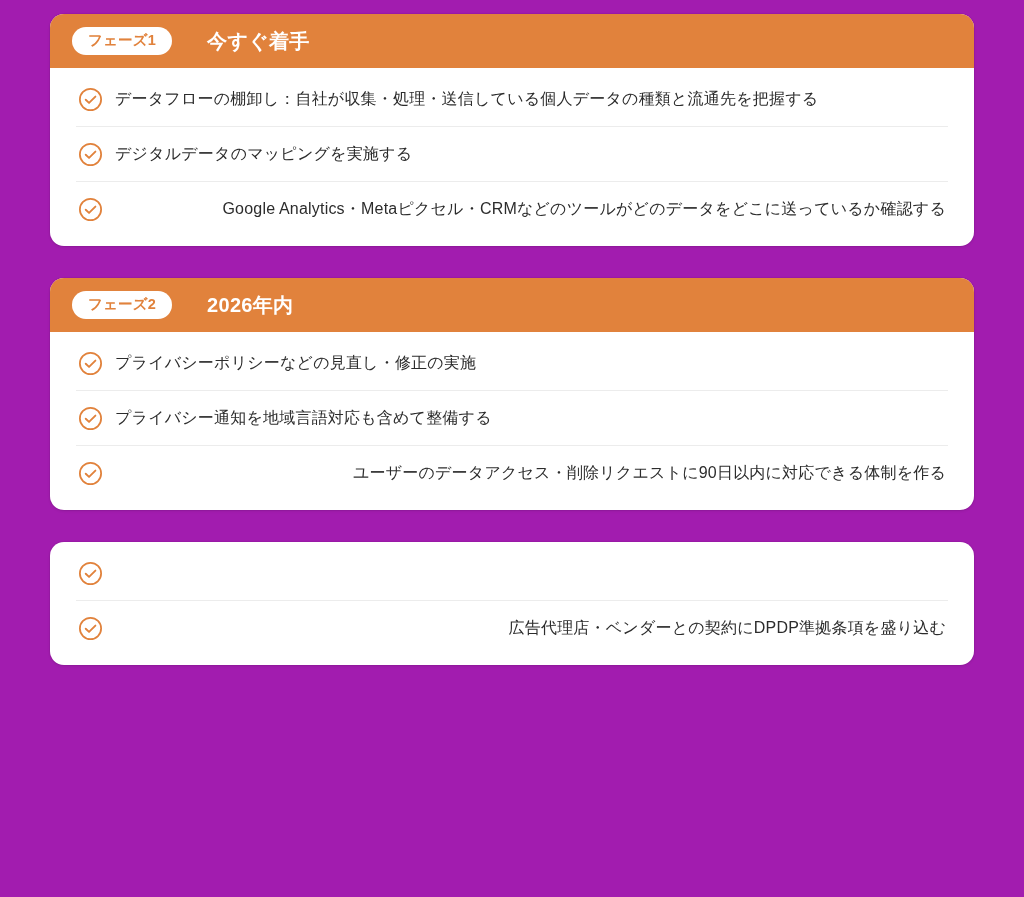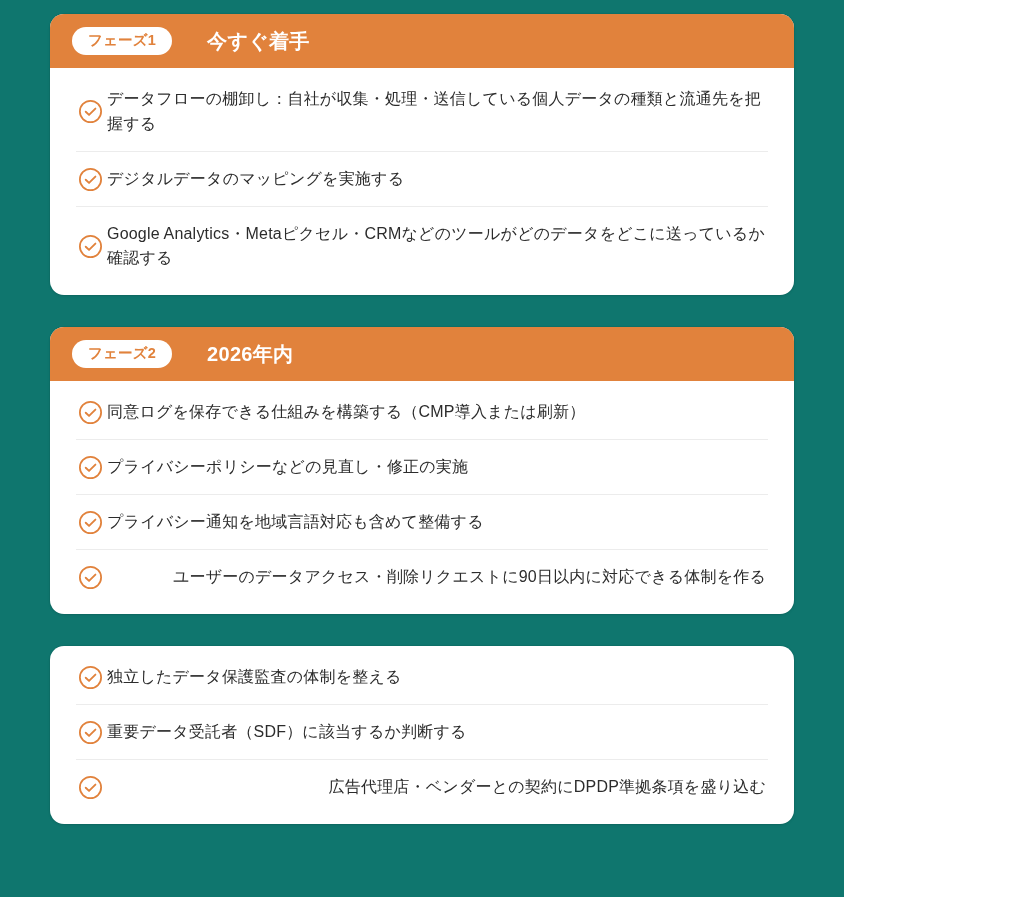--- a/index.html
+++ b/index.html
@@ -4,25 +4,25 @@
 <style>
   html, body {
     margin: 0;
     padding: 0;
     background: #ffffff;
     width: 1024px;
     height: 897px;
     font-family: "Liberation Sans", "DejaVu Sans", sans-serif;
   }
   #root {
-    width: 844px;
+    width: 1024px;
     height: 897px;
     box-sizing: border-box;
     padding: 14px 50px 0 50px;
-    background: #0f766e;
+    background: #a21caf;
   }
   .phase-card {
     background: #ffffff;
     border-radius: 14px;
     overflow: hidden;
     box-shadow: 0 1px 3px rgba(0,0,0,0.10), 0 0 0 1px rgba(0,0,0,0.04);
     margin-bottom: 32px;
   }
   .phase-header {
     background: #e1823c;
@@ -50,21 +50,21 @@
     letter-spacing: 0.3px;
     white-space: nowrap;
     margin-left: 19px;
   }
   .phase-body {
     padding: 4px 26px 10px 26px;
   }
   .task-row {
     display: flex;
     align-items: center;
-    gap: 4px;
+    gap: 12px;
     padding: 15px 2px 14px 2px;
     border-bottom: 1px solid #ececec;
   }
   .task-row:last-child {
     border-bottom: none;
     justify-content: space-between;
   }
   .check-icon {
     flex: 0 0 auto;
     width: 25px;
@@ -125,29 +125,20 @@
       <span class="phase-title">2026年内</span>
     </div>
     <div class="phase-body">
       <div class="task-row">
         <span class="check-icon">
           <svg width="25" height="25" viewBox="0 0 24 24" fill="none" xmlns="http://www.w3.org/2000/svg">
             <circle cx="12" cy="12" r="10.2" stroke="#e1823c" stroke-width="1.7" fill="none"></circle>
             <path d="M7.4 12.2 L10.6 15.3 L16.7 9.2" stroke="#e1823c" stroke-width="1.8" stroke-linecap="round" stroke-linejoin="round" fill="none"></path>
           </svg>
         </span>
-        <span class="task-text">同意ログを保存できる仕組みを構築する（CMP導入または刷新）</span>
-      </div>
-      <div class="task-row">
-        <span class="check-icon">
-          <svg width="25" height="25" viewBox="0 0 24 24" fill="none" xmlns="http://www.w3.org/2000/svg">
-            <circle cx="12" cy="12" r="10.2" stroke="#e1823c" stroke-width="1.7" fill="none"></circle>
-            <path d="M7.4 12.2 L10.6 15.3 L16.7 9.2" stroke="#e1823c" stroke-width="1.8" stroke-linecap="round" stroke-linejoin="round" fill="none"></path>
-          </svg>
-        </span>
         <span class="task-text">プライバシーポリシーなどの見直し・修正の実施</span>
       </div>
       <div class="task-row">
         <span class="check-icon">
           <svg width="25" height="25" viewBox="0 0 24 24" fill="none" xmlns="http://www.w3.org/2000/svg">
             <circle cx="12" cy="12" r="10.2" stroke="#e1823c" stroke-width="1.7" fill="none"></circle>
             <path d="M7.4 12.2 L10.6 15.3 L16.7 9.2" stroke="#e1823c" stroke-width="1.8" stroke-linecap="round" stroke-linejoin="round" fill="none"></path>
           </svg>
         </span>
         <span class="task-text">プライバシー通知を地域言語対応も含めて整備する</span>
@@ -166,30 +157,20 @@
 
   <section class="phase-card">
     <div class="phase-body">
       <div class="task-row">
         <span class="check-icon">
           <svg width="25" height="25" viewBox="0 0 24 24" fill="none" xmlns="http://www.w3.org/2000/svg">
             <circle cx="12" cy="12" r="10.2" stroke="#e1823c" stroke-width="1.7" fill="none"></circle>
             <path d="M7.4 12.2 L10.6 15.3 L16.7 9.2" stroke="#e1823c" stroke-width="1.8" stroke-linecap="round" stroke-linejoin="round" fill="none"></path>
           </svg>
         </span>
-        <span class="task-text">独立したデータ保護監査の体制を整える</span>
-      </div>
-      <div class="task-row">
-        <span class="check-icon">
-          <svg width="25" height="25" viewBox="0 0 24 24" fill="none" xmlns="http://www.w3.org/2000/svg">
-            <circle cx="12" cy="12" r="10.2" stroke="#e1823c" stroke-width="1.7" fill="none"></circle>
-            <path d="M7.4 12.2 L10.6 15.3 L16.7 9.2" stroke="#e1823c" stroke-width="1.8" stroke-linecap="round" stroke-linejoin="round" fill="none"></path>
-          </svg>
-        </span>
-        <span class="task-text">重要データ受託者（SDF）に該当するか判断する</span>
       </div>
       <div class="task-row">
         <span class="check-icon">
           <svg width="25" height="25" viewBox="0 0 24 24" fill="none" xmlns="http://www.w3.org/2000/svg">
             <circle cx="12" cy="12" r="10.2" stroke="#e1823c" stroke-width="1.7" fill="none"></circle>
             <path d="M7.4 12.2 L10.6 15.3 L16.7 9.2" stroke="#e1823c" stroke-width="1.8" stroke-linecap="round" stroke-linejoin="round" fill="none"></path>
           </svg>
         </span>
         <span class="task-text">広告代理店・ベンダーとの契約にDPDP準拠条項を盛り込む</span>
       </div>

